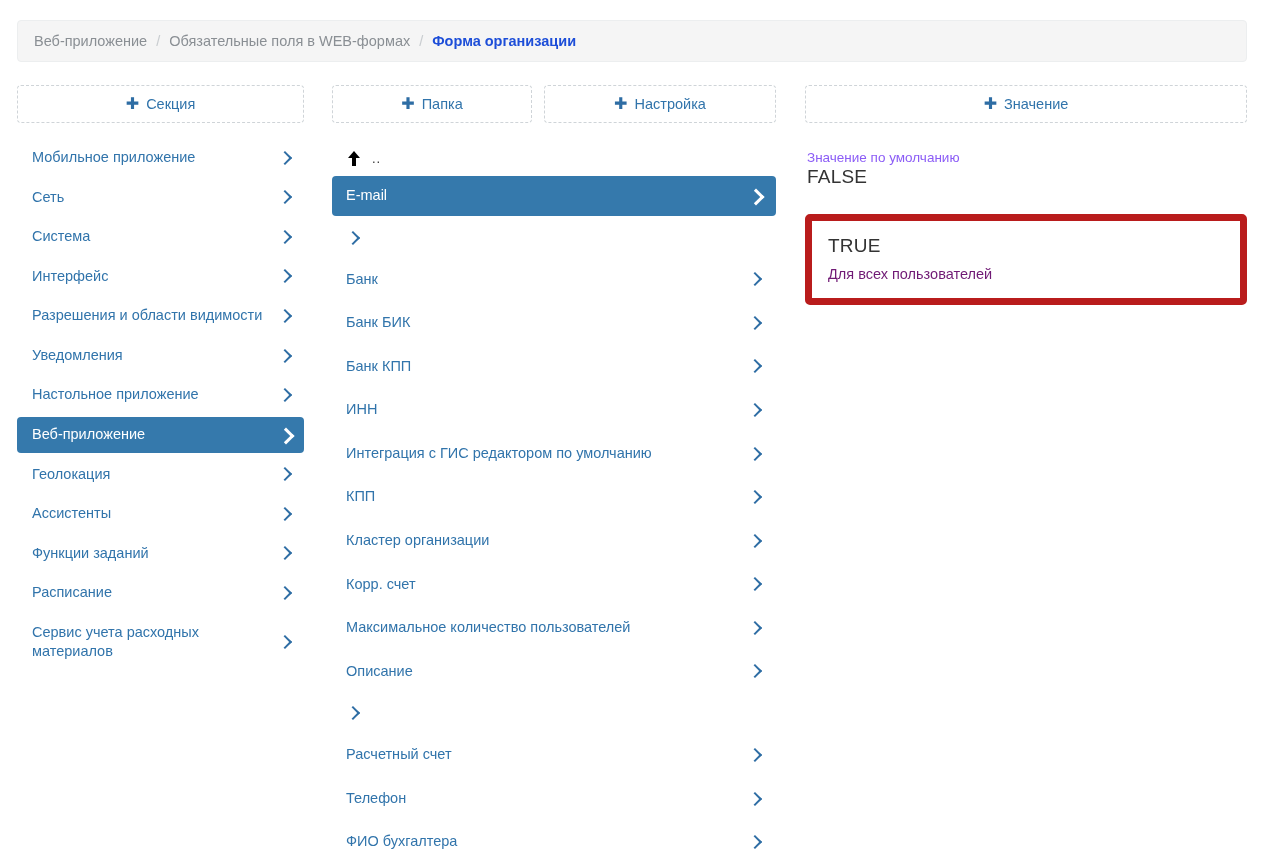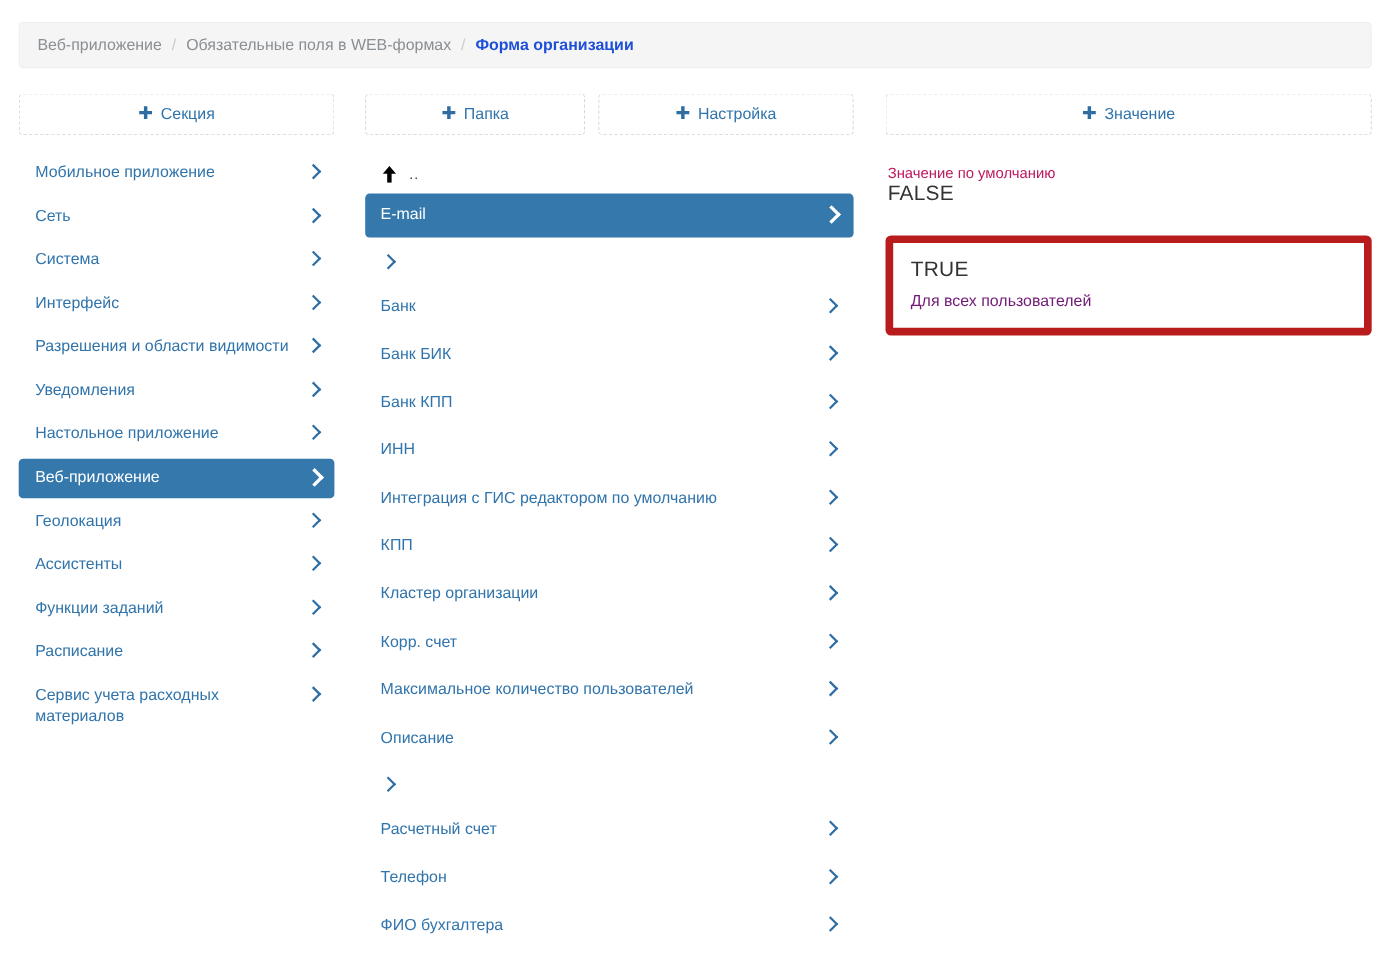--- a/index.html
+++ b/index.html
@@ -79,20 +79,21 @@
   }
   #btn-section  { left: 17px;  width: 287px; }
   #btn-folder   { left: 332px; width: 200px; }
   #btn-setting  { left: 544px; width: 232px; }
   #btn-value    { left: 805px; width: 442px; }
 
   
   .nav-list { position: absolute; }
   .nav-item {
     display: flex;
+    align-items: center;
     justify-content: space-between;
     border-radius: 4px;
     cursor: pointer;
     color: #3174ab;
     font-size: 14.5px;
     line-height: 1.35;
     background: transparent;
   }
   .nav-item .label { flex: 1 1 auto; padding-right: 12px; }
   .nav-item.selected { background: #3579ac; color: #ffffff; }
@@ -162,21 +163,21 @@
     background: #000000;
   }
   .parent-label { color: #333333; font-size: 13px; letter-spacing: 1px; }
 
   #middle-list { position: relative; left: 0; top: 0; width: 444px; }
   #middle-list .nav-item { padding: 10px 14px 10px 14px; margin-bottom: 4px; min-height: 28px; }
 
   
   #right-col { position: absolute; left: 805px; top: 150px; width: 442px; }
   .field-label {
-    color: #be185d;
+    color: #8b5cf6;
     font-size: 13.5px;
     margin: 0 0 1px 2px;
   }
   .field-value {
     color: #333333;
     font-size: 19px;
     margin: 0 0 26px 2px;
     letter-spacing: 0.2px;
   }
   .value-card {

